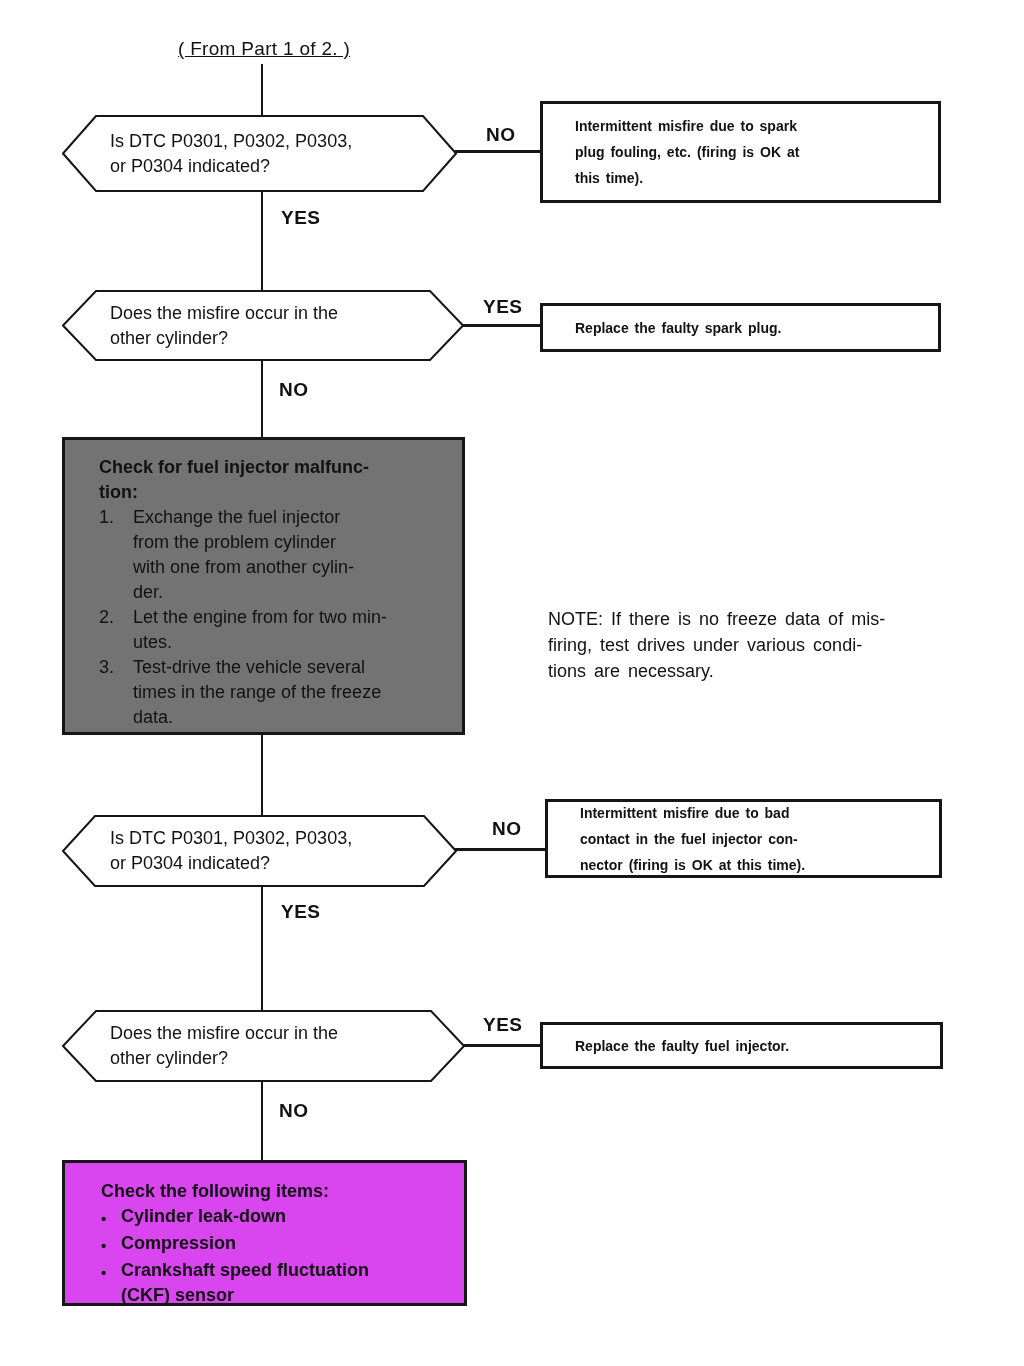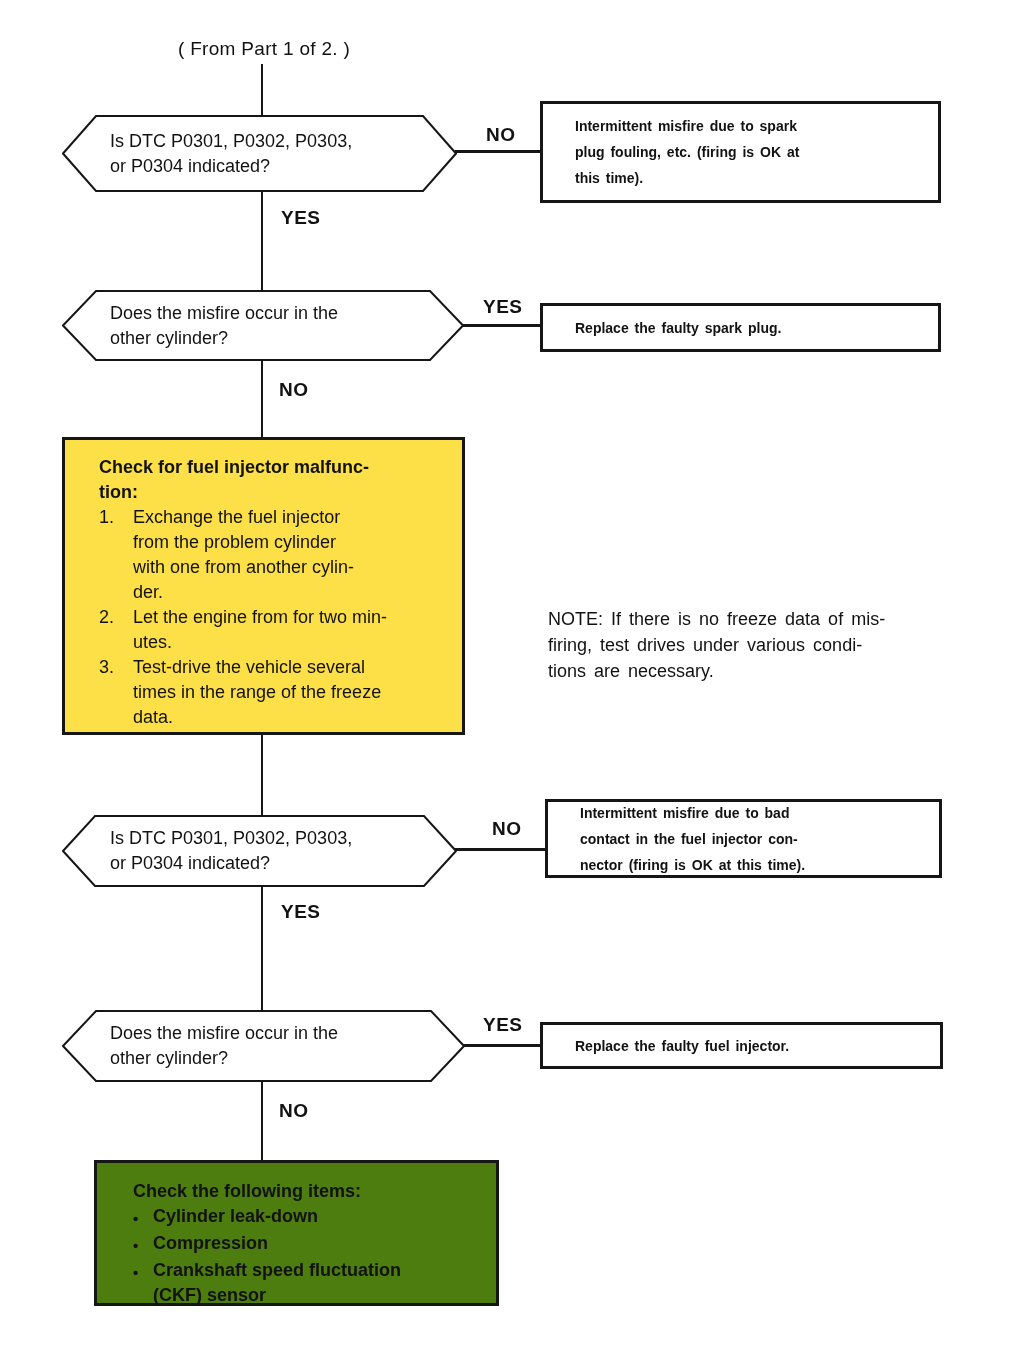--- a/index.html
+++ b/index.html
@@ -23,43 +23,42 @@
   .result-box {
     border:3px solid #161616; background:#fff;
     font-weight:bold; font-size:14px; line-height:26px;
     display:flex; align-items:center;
     padding-left:32px; padding-right:24px; word-spacing:2px;
   }
 
   .branch-label { font-size:19px; font-weight:bold; letter-spacing:0.5px; }
 
   .proc-box {
-    border:3px solid #161616; background:#fde047;
+    border:3px solid #161616; background:#737373;
     font-size:18px; line-height:25px; padding:15px 20px 0 34px;
   }
   .proc-title { font-weight:bold; }
   .proc-item { display:flex; }
   .proc-num { width:34px; flex:none; }
   .proc-item-text { flex:1; }
 
   .note-text { font-size:18px; line-height:26px; word-spacing:3px;margin-left:8px; }
 
   .check-box {
-    border:3px solid #161616; background:#4d7c0f;
+    border:3px solid #161616; background:#d946ef;
     font-size:18px; line-height:25px; padding:16px 16px 0 36px;
     font-weight:bold;
-    margin-left:32px;
   }
   .bullet-item { display:flex; }
   .bullet-mark { width:20px; flex:none; font-size:15px; padding-top:2px; }
 </style>
 </head>
 <body>
 
-<div class="abs from-label" style="left:178px; top:38px;">( From Part 1 of 2. )</div>
+<div class="abs from-label" style="left:178px; top:38px;text-decoration:underline;">( From Part 1 of 2. )</div>
 
 <div class="abs vline" style="left:261px; top:64px; height:52px;"></div>
 
 <div class="abs hex" style="left:62px; top:115px; width:395px; height:77px;">
   <svg width="395" height="77" viewBox="0 0 395 77">
     <polygon points="1,38.5 34,1 361,1 394,38.5 361,76 34,76" fill="#ffffff" stroke="#161616" stroke-width="2"></polygon>
   </svg>
   <div class="hex-text pre">Is DTC P0301, P0302, P0303,
 or P0304 indicated?</div>
 </div>

